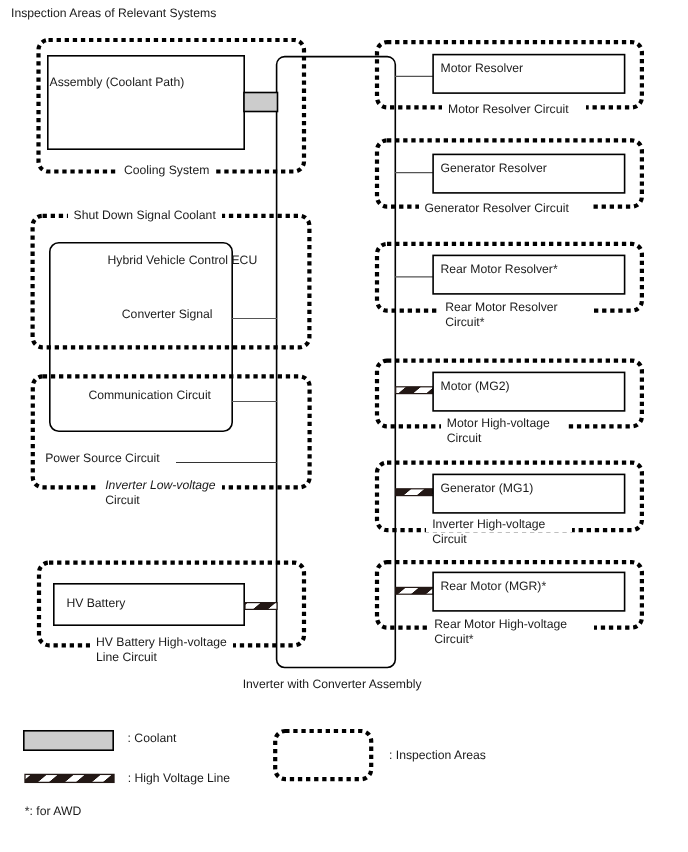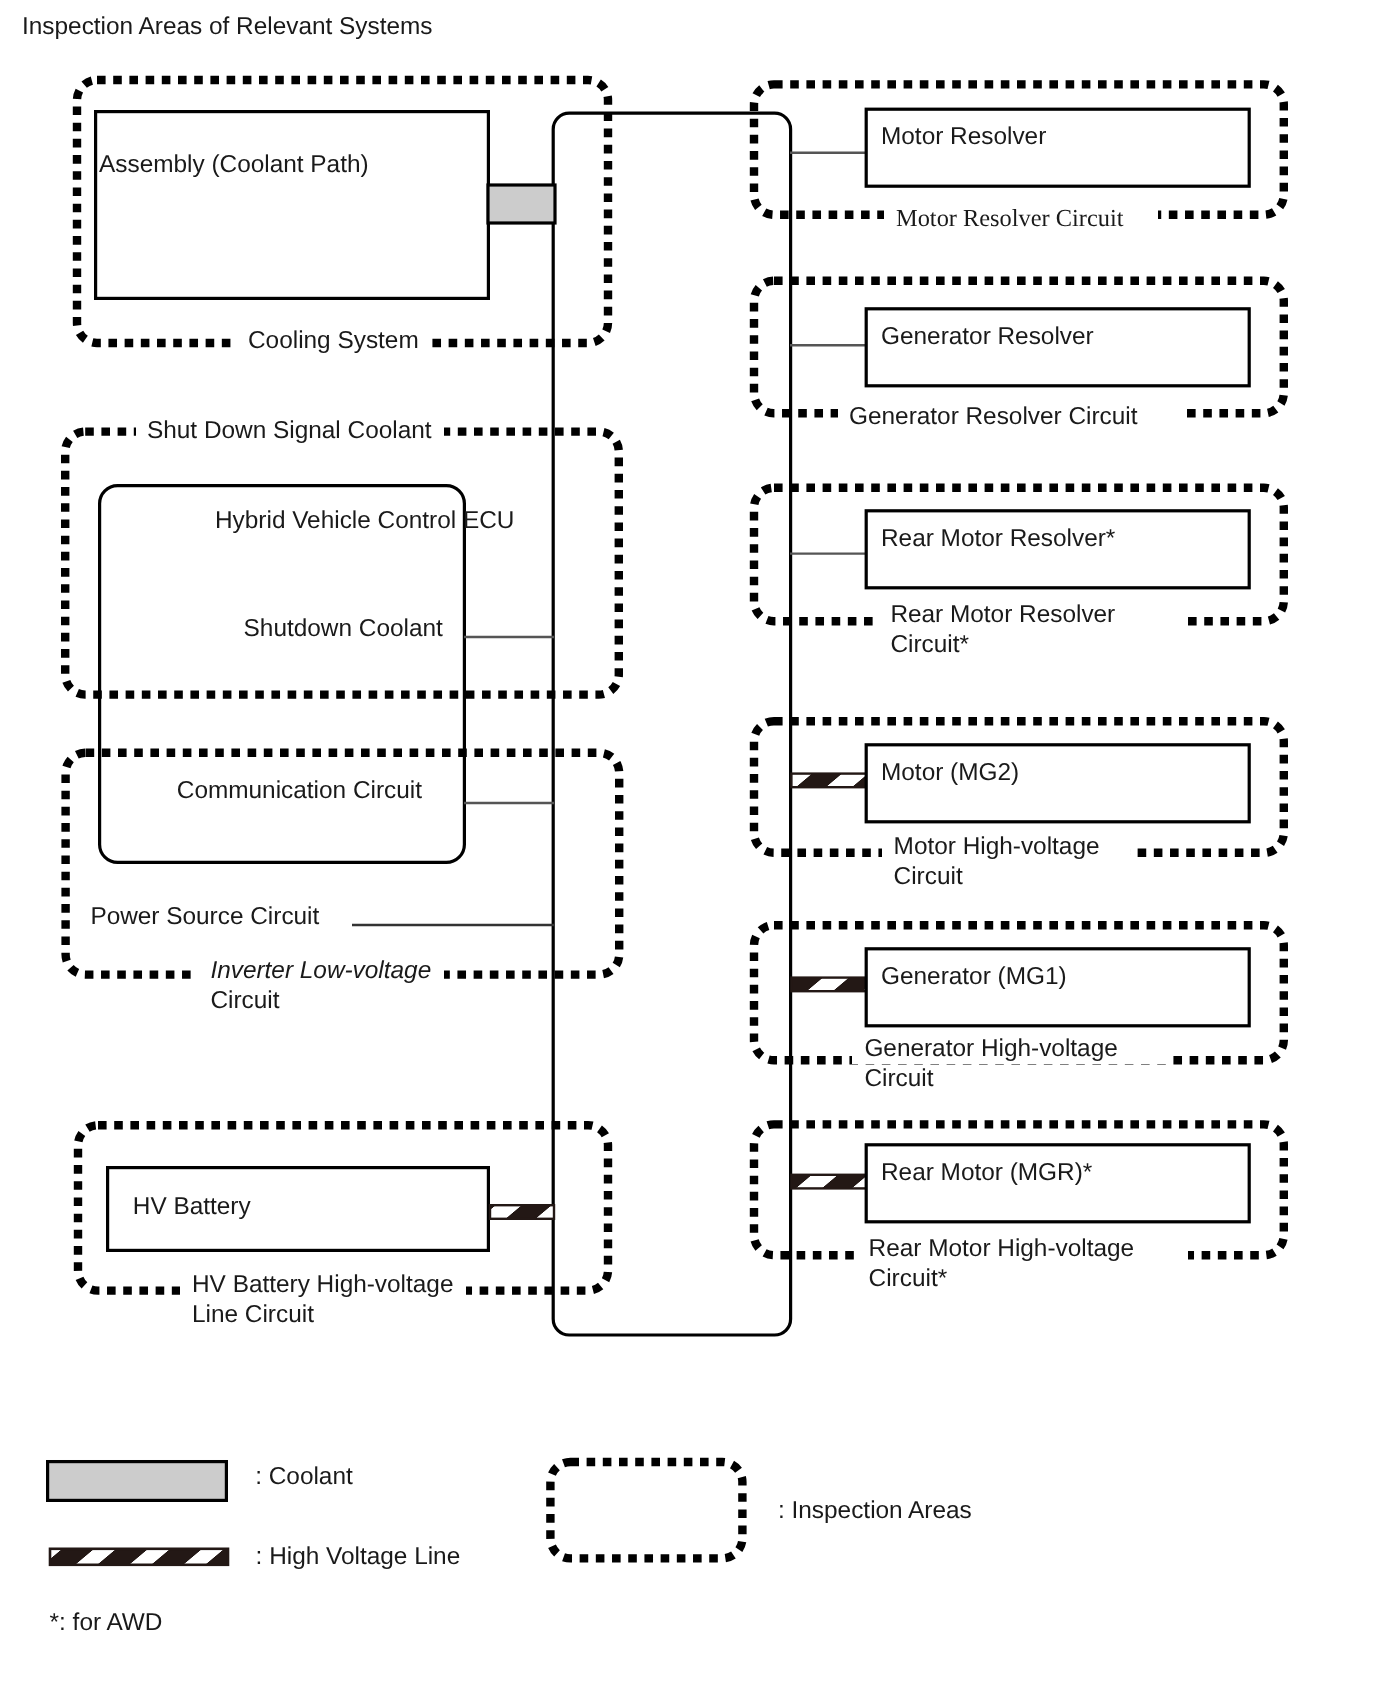--- a/index.html
+++ b/index.html
@@ -78,48 +78,49 @@
     <rect x="23.8" y="730.8" width="89.4" height="19.4" fill="#cccccc" stroke="#000" stroke-width="1.6"></rect>
     <rect x="25" y="774.4" width="89" height="8" fill="url(#hvpat)" stroke="#231815" stroke-width="1.3"></rect>
     <rect x="275.2" y="731" width="96" height="48.2" rx="10" ry="10" fill="none" stroke="#000" stroke-width="4.2" stroke-dasharray="4.3 3.8"></rect>
   </svg>
 
   <div class="t" style="left:49.5px;top:74.5px;">Assembly (Coolant Path)</div>
   <div class="t glbl" style="left:124px;top:162.5px;">Cooling System</div>
 
   <div class="t glbl" style="left:73.5px;top:207.9px;">Shut Down Signal Coolant</div>
   <div class="t" style="left:59.5px;top:253.2px;padding-left:48px;">Hybrid Vehicle Control ECU</div>
-  <div class="t" style="left:121.8px;top:306.7px;">Shutdown Coolant</div>
+  <div class="t" style="left:121.8px;top:306.7px;">Converter Signal</div>
 
   <div class="t" style="left:88.4px;top:387.8px;">Communication Circuit</div>
   <div class="t" style="left:45.2px;top:450.7px;">Power Source Circuit</div>
   <div class="t glbl" style="left:105.2px;top:478px;font-style:italic;">Inverter Low-voltage</div>
   <div class="t" style="left:105.2px;top:493px;">Circuit</div>
 
   <div class="t" style="left:66.4px;top:596.3px;">HV Battery</div>
   <div class="t glbl" style="left:96px;top:634.9px;">HV Battery High-voltage</div>
   <div class="t" style="left:96px;top:649.9px;">Line Circuit</div>
 
+  <div class="t" style="left:242.7px;top:676.5px;">Inverter with Converter Assembly</div>
 
   <div class="t" style="left:127.6px;top:731.3px;">: Coolant</div>
   <div class="t" style="left:127.8px;top:771px;">: High Voltage Line</div>
   <div class="t" style="left:389px;top:747.9px;">: Inspection Areas</div>
   <div class="t" style="left:24.8px;top:804.4px;">*: for AWD</div>
 
   <div id="right-text">
       <div class="t" style="left: 440.5px; top: 60.6px;">Motor Resolver</div>
-      <div class="t glbl" style="left: 448px; top: 101.8px; padding-right: 17px; font-family: Liberation Serif, serif;">Motor Resolver Circuit</div>
+      <div class="t glbl" style="left: 448px; top: 101.8px; padding-right: 17px;">Motor Resolver Circuit</div>
       <div class="t" style="left: 440.5px; top: 161px;">Generator Resolver</div>
       <div class="t glbl" style="left: 424.5px; top: 200.8px; padding-right: 21px;">Generator Resolver Circuit</div>
       <div class="t" style="left: 440.5px; top: 262px;">Rear Motor Resolver*</div>
       <div class="t glbl" style="left: 445.2px; top: 300.3px; padding-right: 35px;">Rear Motor Resolver</div>
       <div class="t" style="left: 445.2px; top: 315.3px;">Circuit*</div>
       <div class="t" style="left: 440.5px; top: 378.5px;">Motor (MG2)</div>
       <div class="t glbl" style="left: 446.8px; top: 415.8px; padding-right: 15px;">Motor High-voltage</div>
       <div class="t" style="left: 446.8px; top: 430.8px;">Circuit</div>
       <div class="t" style="left: 440.5px; top: 480.5px;">Generator (MG1)</div>
-      <div class="t glbl" style="left: 432.2px; top: 517.3px; padding-right: 27px;">Generator High-voltage</div>
+      <div class="t glbl" style="left: 432.2px; top: 517.3px; padding-right: 27px;">Inverter High-voltage</div>
       <div class="t" style="left: 432.2px; top: 532.3px;">Circuit</div>
       <div class="t" style="left: 440.5px; top: 579px;">Rear Motor (MGR)*</div>
       <div class="t glbl" style="left: 434.3px; top: 617.3px; padding-right: 27px;">Rear Motor High-voltage</div>
       <div class="t" style="left: 434.3px; top: 632.3px;">Circuit*</div>
     </div>
 </div>
 
 </body></html>

